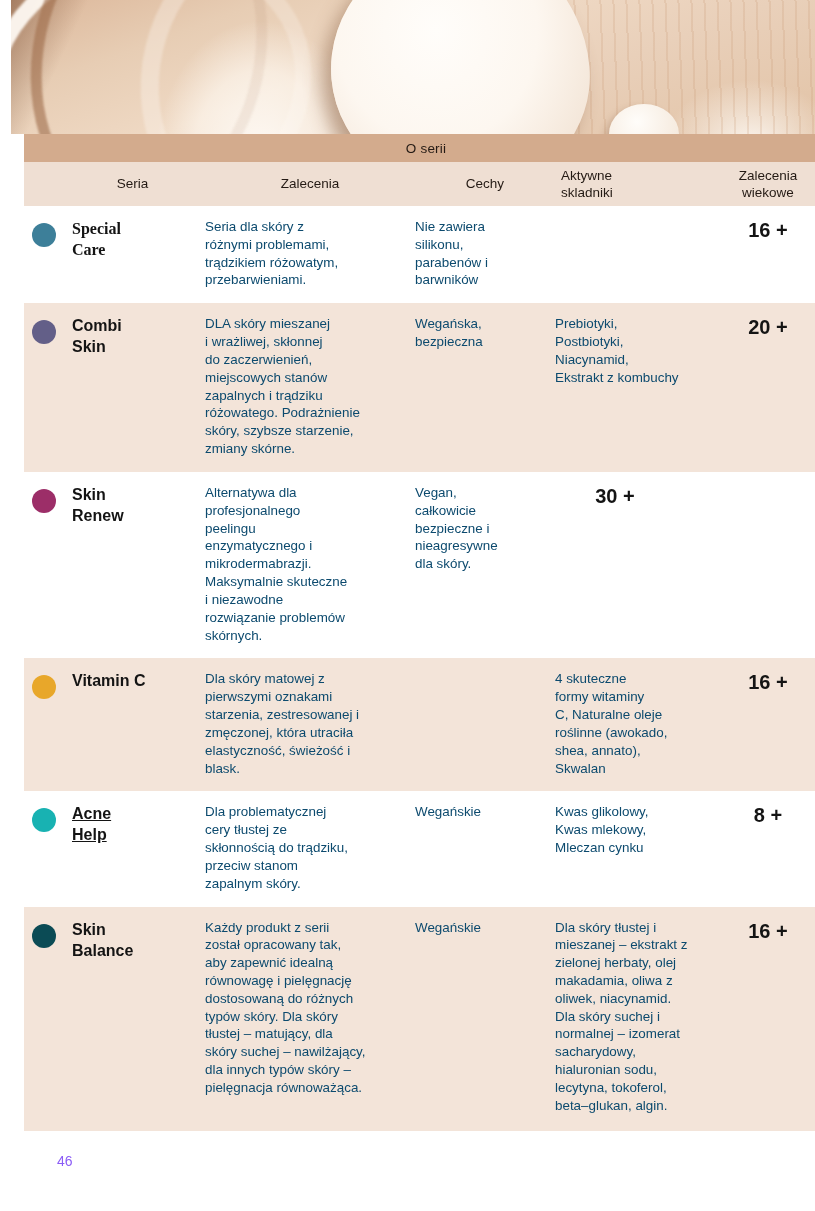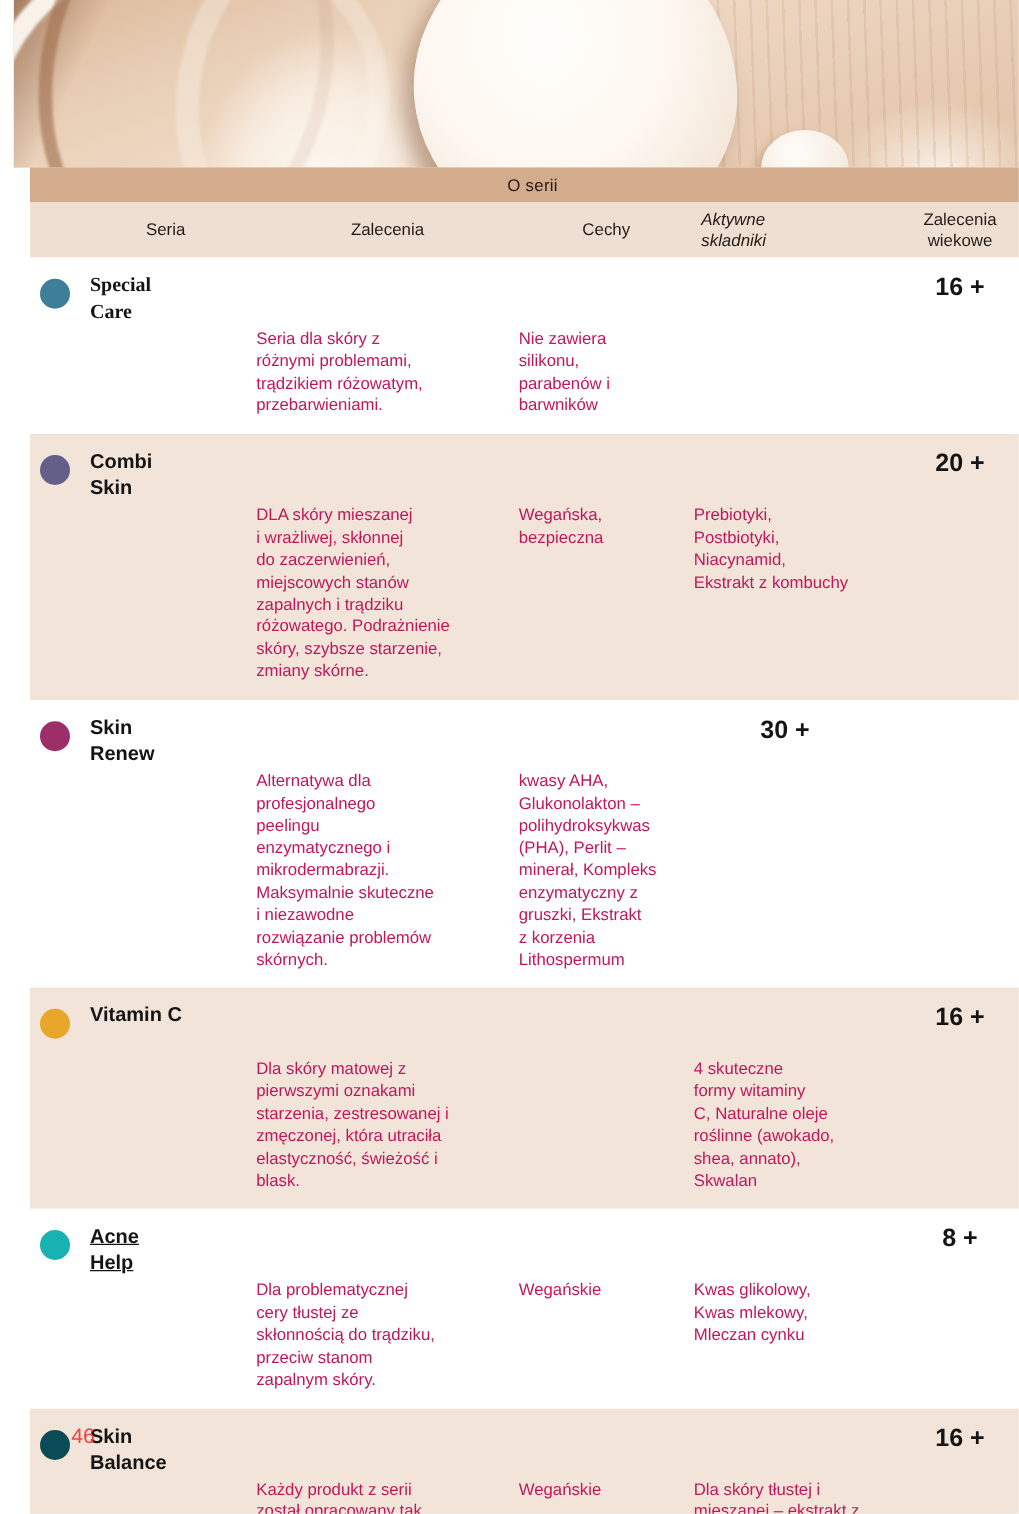--- a/index.html
+++ b/index.html
@@ -168,41 +168,40 @@
     font-size: 16px;
     font-weight: bold;
     line-height: 1.32;
     color: #141414;
     padding-left: 12px;
     box-sizing: border-box;
   }
   .cell-text {
     font-size: 13.4px;
     line-height: 1.33;
-    color: #be185d;
+    color: #0c4a6e;
     padding-right: 10px;
     box-sizing: border-box;
     white-space: pre-line;
-    margin-top: 44px;
   }
   .age {
     font-size: 20px;
     font-weight: bold;
     text-align: center;
     color: #141414;
     padding-top: 1px;
     box-sizing: border-box;
   }
 
   .page-num {
     position: absolute;
     left: 57px;
-    bottom: 52px;
-    font-size: 17px;
-    color: #ef4444;
+    bottom: 42px;
+    font-size: 14px;
+    color: #8b5cf6;
   }
 </style>
 </head>
 <body>
 
 <div class="page">
 
   <div class="hero">
     <div class="hero-photo">
       <div class="wood-grain"></div>
@@ -219,21 +218,21 @@
 
     <div class="title-band">
       <span>O serii</span>
     </div>
 
     <div class="head-row">
       <div class="c0"></div>
       <div class="head-cell c1" style="white-space:pre-line;">Seria</div>
       <div class="head-cell c2" style="white-space:pre-line;">Zalecenia</div>
       <div class="head-cell c3" style="white-space:pre-line;">Cechy</div>
-      <div class="head-cell c4" style="white-space:pre-line;text-align:left;padding-left:6px;font-style:italic;">Aktywne
+      <div class="head-cell c4" style="white-space:pre-line;text-align:left;padding-left:6px;">Aktywne
 skladniki</div>
       <div class="head-cell c5" style="white-space:pre-line;">Zalecenia
 wiekowe</div>
     </div>
 
     <div class="row plain">
       <div class="c0 dot-cell">
         <span class="dot" style="background:#3d7f99"></span>
       </div>
       <div class="series-name c1" style="white-space:pre-line;font-family:Liberation Serif, serif;">Special
@@ -281,29 +280,25 @@
 Renew</div>
       <div class="cell-text c2">Alternatywa dla
 profesjonalnego
 peelingu
 enzymatycznego i
 mikrodermabrazji.
 Maksymalnie skuteczne
 i niezawodne
 rozwiązanie problemów
 skórnych.</div>
-      <div class="cell-text c4">kwasy AHA,
-Glukonolakton –
-polihydroksykwas
-(PHA), Perlit –
-minerał, Kompleks
-enzymatyczny z
-gruszki, Ekstrakt
-z korzenia
-Lithospermum</div>
+      <div class="cell-text c3">Vegan,
+całkowicie
+bezpieczne i
+nieagresywne
+dla skóry.</div>
       <div class="age c5">30 +</div>
     </div>
 
     <div class="row alt">
       <div class="c0 dot-cell">
         <span class="dot" style="background:#e8a72a"></span>
       </div>
       <div class="series-name c1" style="white-space:pre-line;">Vitamin C</div>
       <div class="cell-text c2">Dla skóry matowej z
 pierwszymi oznakami

